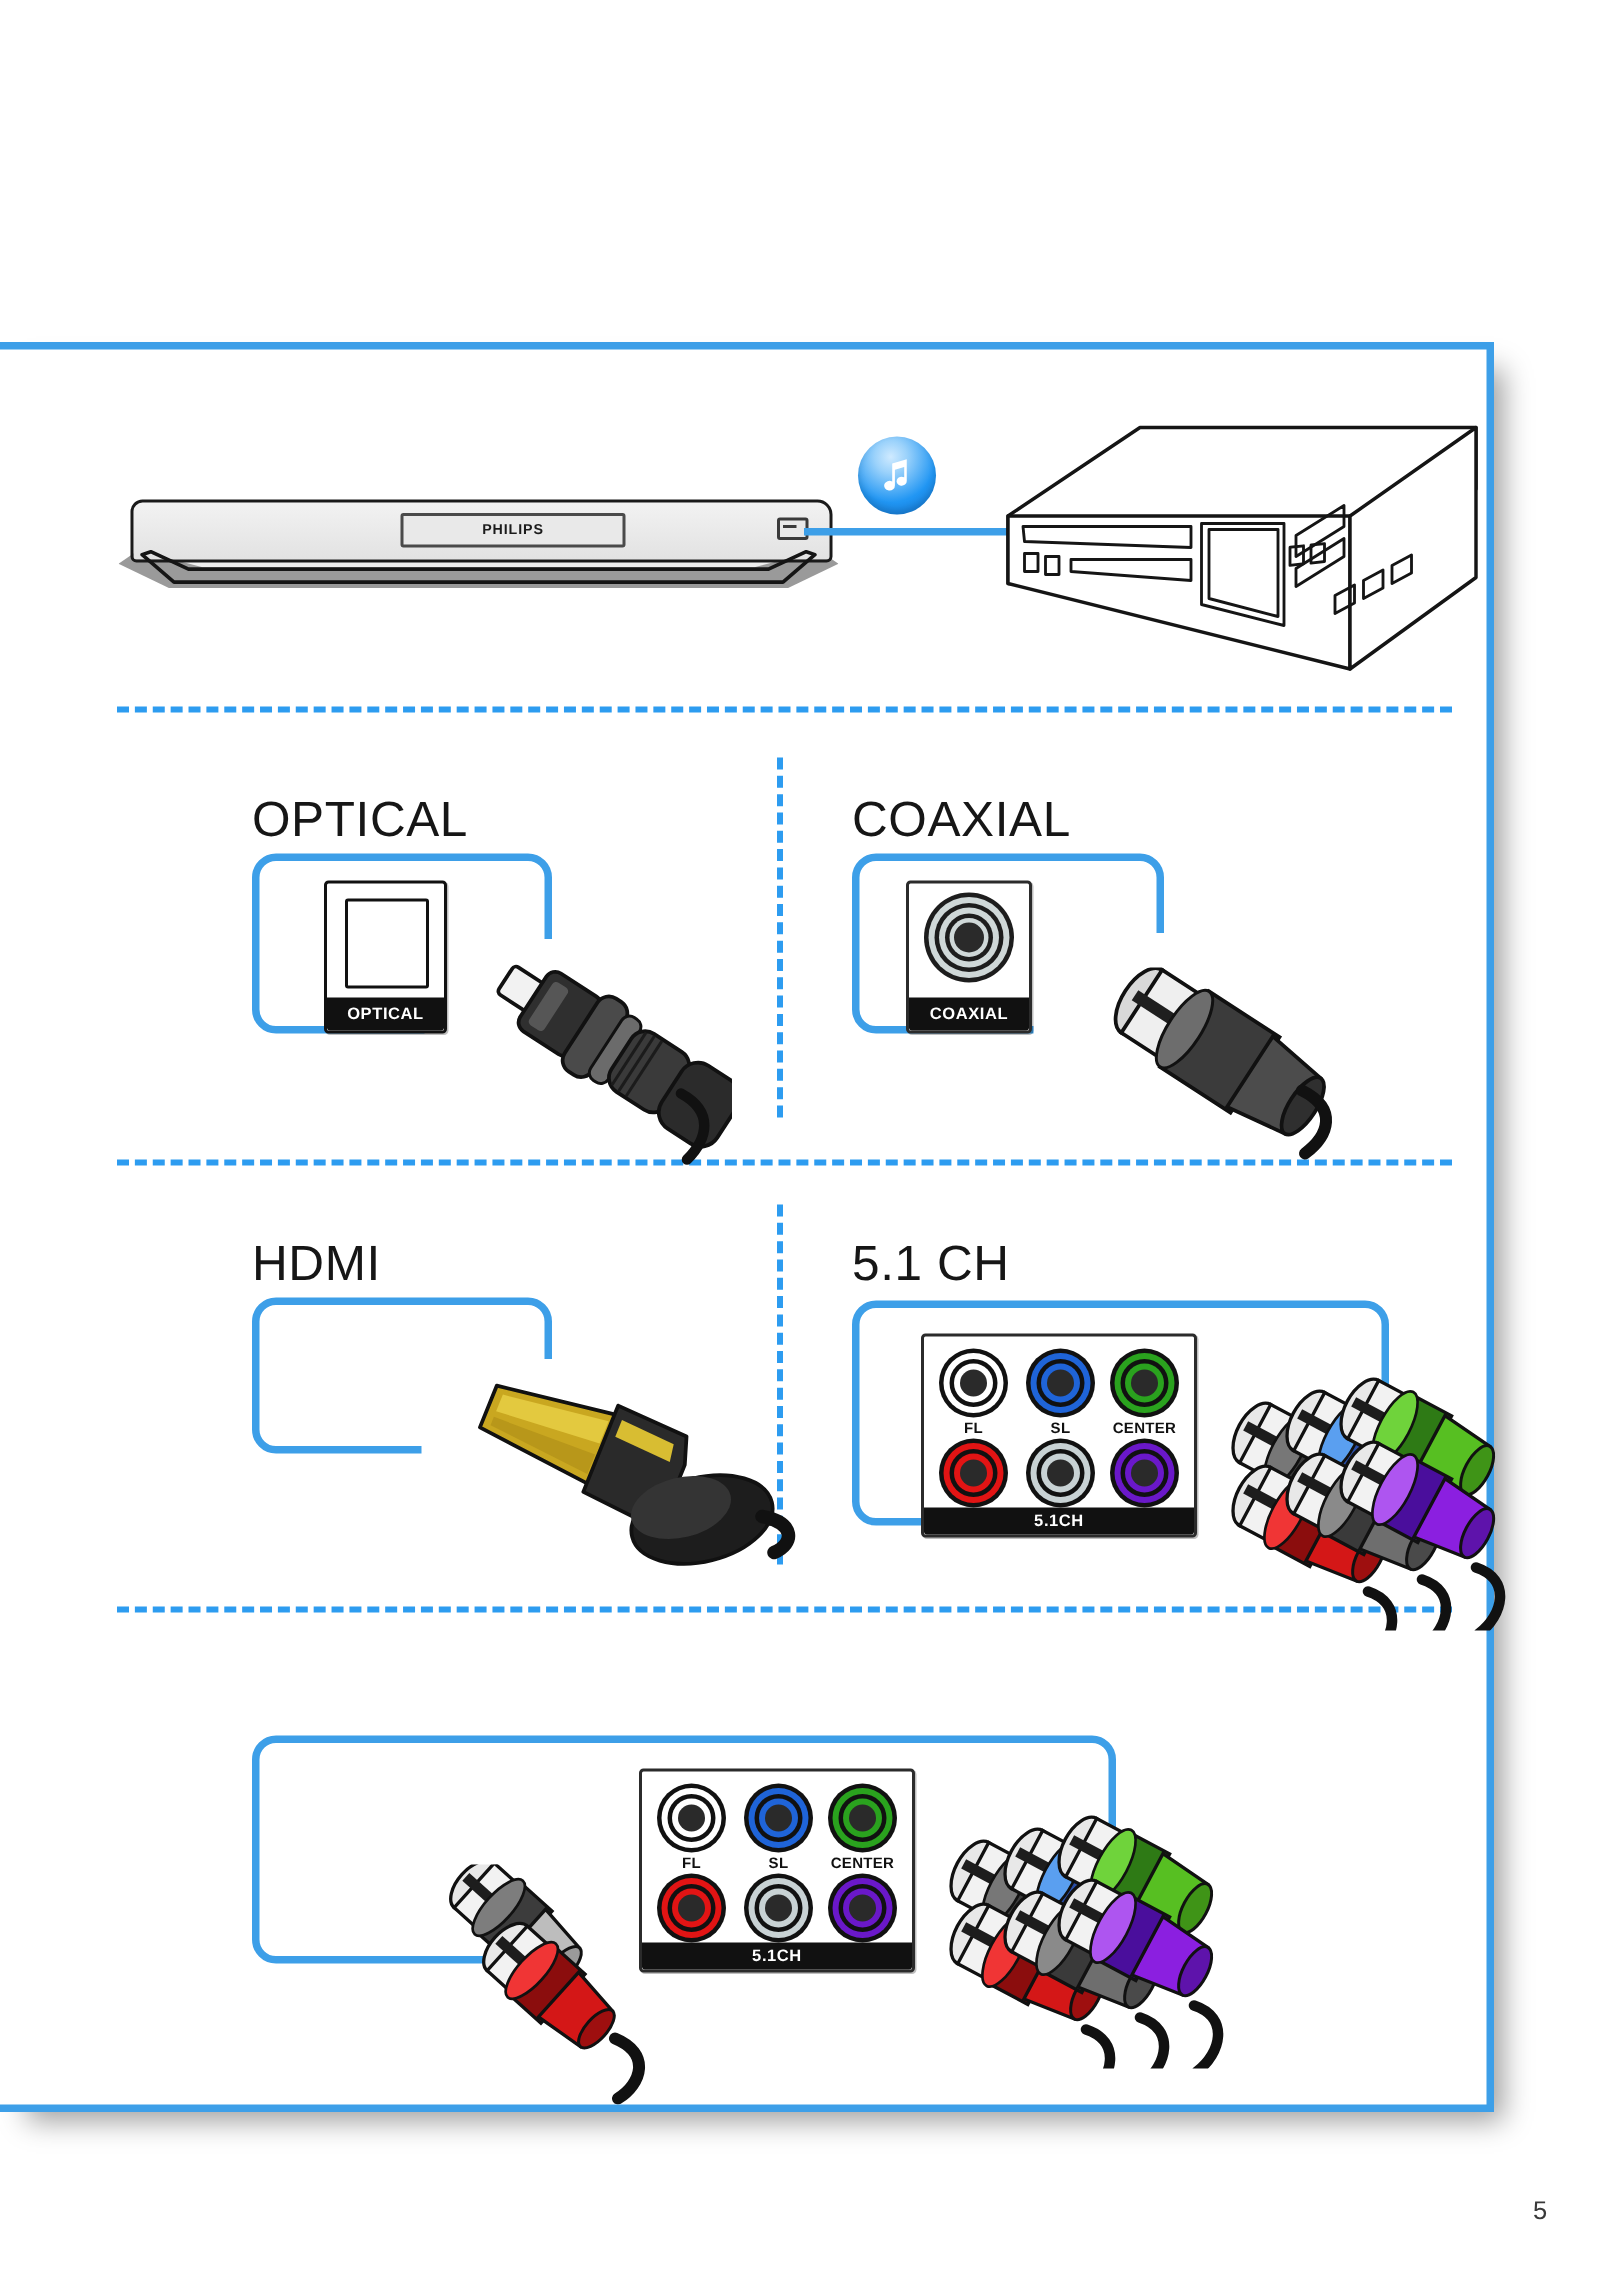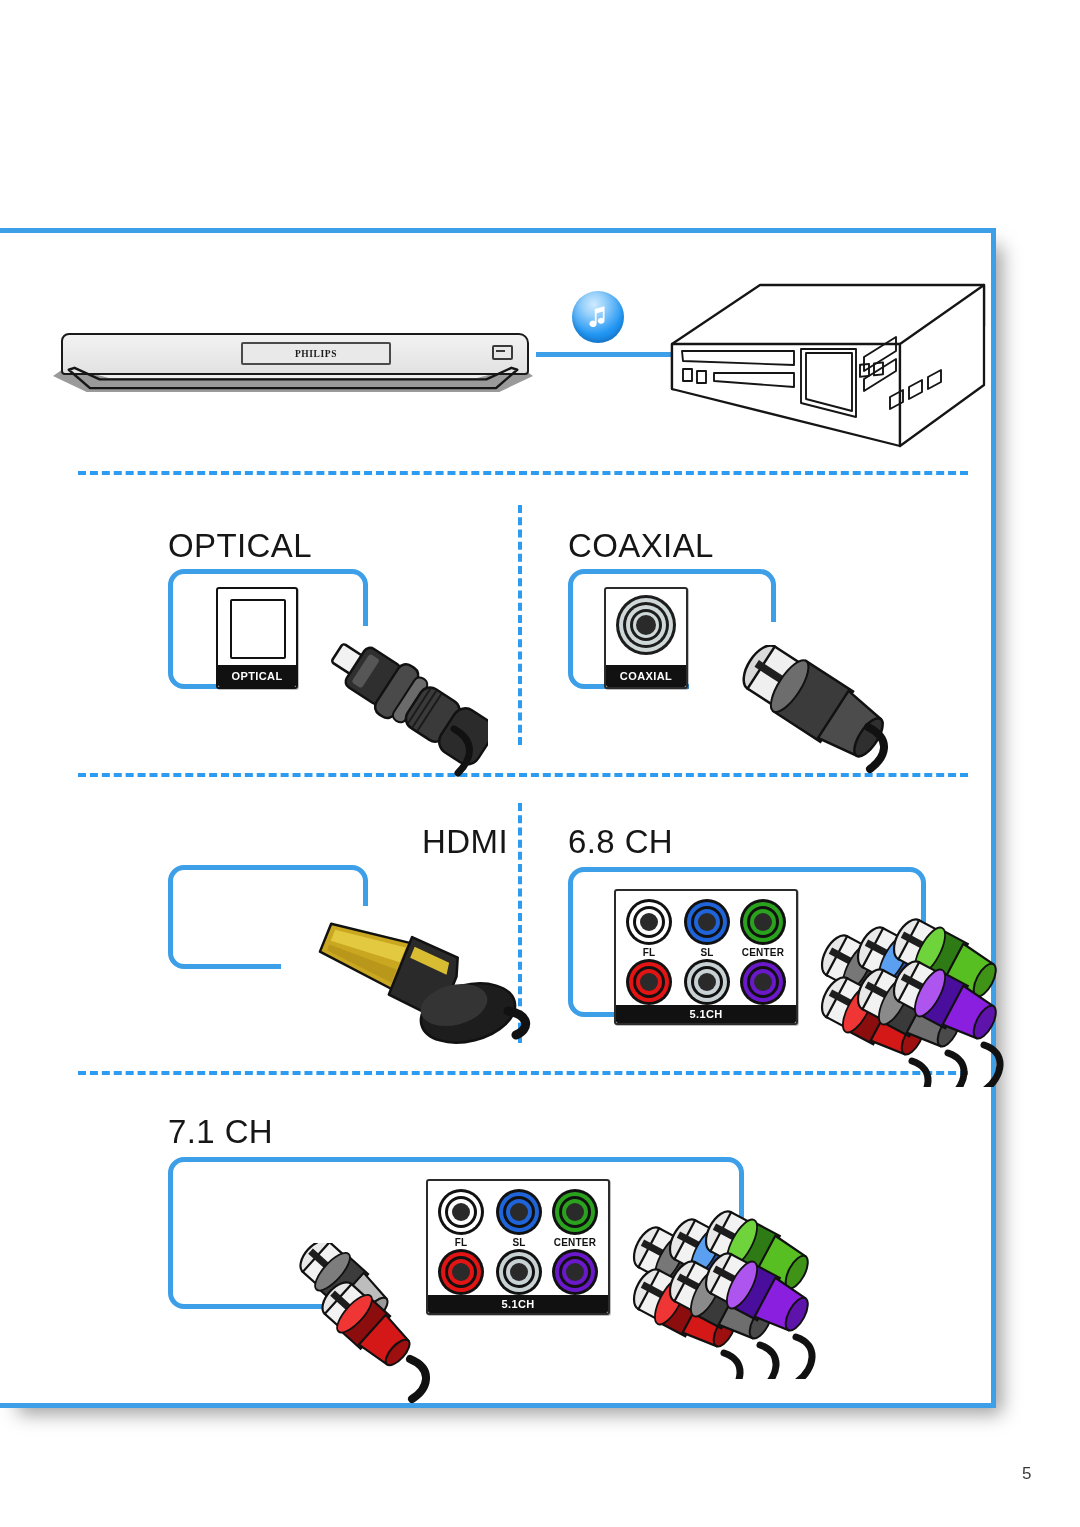--- a/index.html
+++ b/index.html
@@ -21,21 +21,21 @@
     background:#fff;
     box-sizing:border-box;
     box-shadow:12px 12px 18px -6px rgba(0,0,0,.38);
   }
   #frame-inner{position:absolute;inset:0;}
 
   
   .device-row{position:absolute;left:0;top:0;width:996px;height:238px;}
 
   
-  .soundbar{position:absolute;left:53px;top:100px;width:480px;height:60px;font-family:Liberation Serif, serif;}
+  .soundbar{position:absolute;left:79px;top:100px;width:480px;height:60px;}
   .sb-top{
     position:absolute;left:8px;top:0;width:464px;height:38px;
     background:linear-gradient(#f2f2f2,#e2e2e2);
     border:2.5px solid #1a1a1a;
     border-radius:8px 10px 4px 4px;
   }
   .sb-front{
     position:absolute;left:0px;top:33px;width:480px;height:26px;
     background:#9a9a9a;
     clip-path:polygon(3% 0%, 97% 0%, 100% 38%, 93% 100%, 7% 100%, 0% 38%);
@@ -293,21 +293,21 @@
               <line x1="136" y1="17" x2="136" y2="63"></line>
             </g>
             <path d="M114,12 L156,18 L156,62 L114,68 Z" fill="#4c4c4c" stroke="#111" stroke-width="2.5"></path>
             <ellipse cx="156" cy="40" rx="9" ry="22" fill="#2f2f2f" stroke="#111" stroke-width="2.5"></ellipse>
           </g>
           <path d="M140 82 C164 94 158 112 142 124" fill="none" stroke="#111" stroke-width="8" stroke-linecap="round"></path>
         </svg>
       </div>
     </div>
 
-    <div class="section" style="left:168px;top:592px;width:340px;height:230px;text-align:right;">
+    <div class="section" style="left:168px;top:592px;width:340px;height:230px;">
       <div class="sec-title">HDMI</div>
 
       <div class="callout" style="left:0px;top:40px;width:200px;height:104px;">
         <div class="gap-right" style="top:36px;width:7px;height:62px;"></div>
         <div class="gap-bottom" style="left:108px;width:92px;"></div>
       </div>
 
 
       <div class="plug" style="left:148px;top:92px;width:230px;height:140px;">
         <svg width="230" height="140" viewBox="0 0 230 140">
@@ -320,21 +320,21 @@
           </g>
           <ellipse cx="152" cy="96" rx="48" ry="28" transform="rotate(-14 152 96)" fill="#1d1d1d" stroke="#111" stroke-width="2.5"></ellipse>
           <ellipse cx="138" cy="88" rx="34" ry="20" transform="rotate(-14 138 88)" fill="#343434"></ellipse>
           <path d="M194 92 C212 96 214 108 206 114 C214 108 212 100 196 100 Z" fill="#1d1d1d"></path>
           <path d="M192 94 C214 98 214 112 200 118" fill="none" stroke="#111" stroke-width="9" stroke-linecap="round"></path>
         </svg>
       </div>
     </div>
 
     <div class="section" style="left:568px;top:592px;width:400px;height:240px;">
-      <div class="sec-title">6.8 CH</div>
+      <div class="sec-title">5.1 CH</div>
 
       <div class="callout" style="left:0px;top:42px;width:358px;height:150px;">
         <div class="gap-right" style="top:58px;width:7px;height:86px;"></div>
         <div class="gap-bottom" style="left:202px;width:156px;"></div>
       </div>
 
       <div class="plate" style="left:46px;top:64px;width:180px;height:132px;">
 
         <div class="rca" style="left:10px;top:8px;width:46px;height:46px;background:#111;">
           <div class="r2" style="left:3px;top:3px;width:40px;height:40px;background:#ffffff;"></div>
@@ -462,21 +462,20 @@
                 <ellipse cx="102" cy="40" rx="8" ry="18" fill="#5e13ab" stroke="#111" stroke-width="2"></ellipse>
               </g>
               <path d="M94,92 C118,100 112,124 96,136" fill="none" stroke="#111" stroke-width="7" stroke-linecap="round"></path>
             </g>
           </g>
         </svg>
       </div>
     </div>
 
     <div class="section" style="left:168px;top:882px;width:640px;height:250px;">
-      <div class="sec-title">7.1 CH</div>
 
       <div class="callout" style="left:0px;top:42px;width:576px;height:152px;">
         <div class="gap-right" style="top:56px;width:7px;height:90px;"></div>
         <div class="gap-bottom" style="left:180px;width:86px;"></div>
         <div class="gap-bottom" style="left:420px;width:156px;"></div>
       </div>
 
 
       <div class="plug" style="left:130px;top:128px;width:180px;height:160px;">
         <svg width="180" height="160" viewBox="0 0 180 160">

